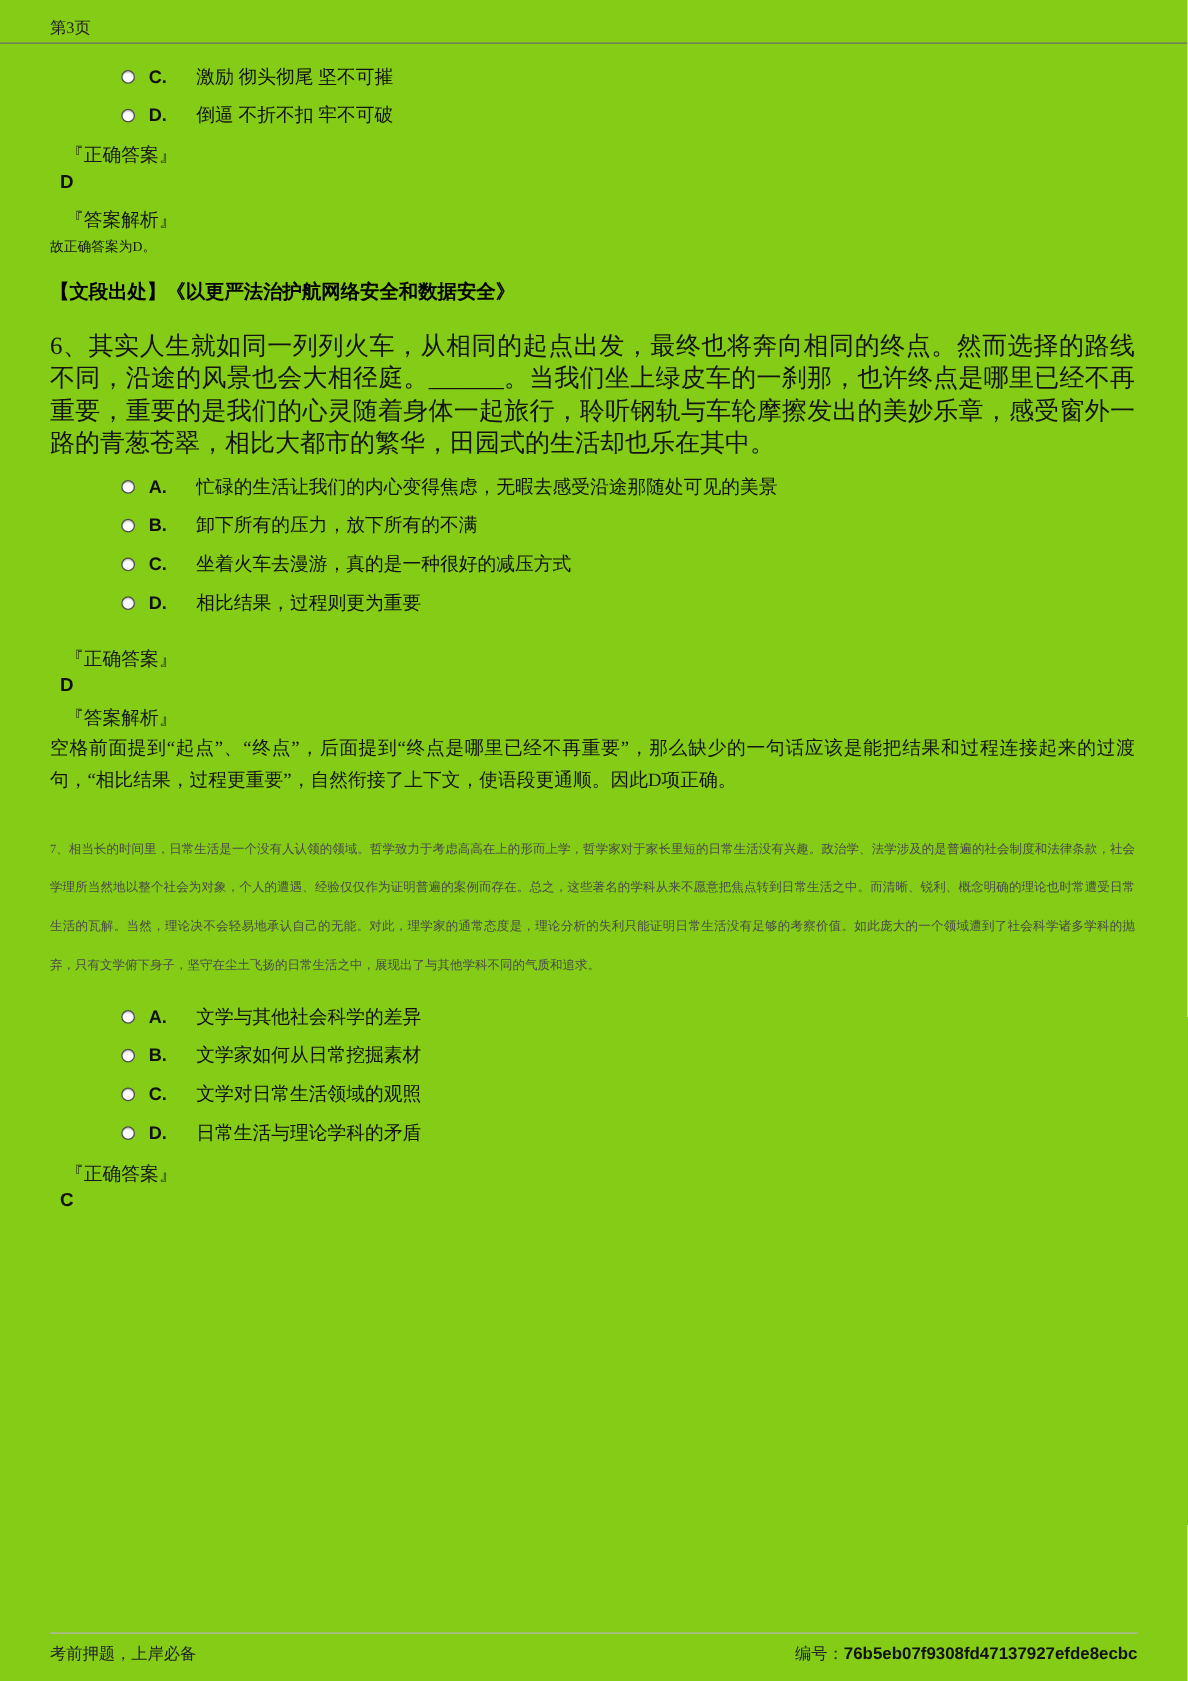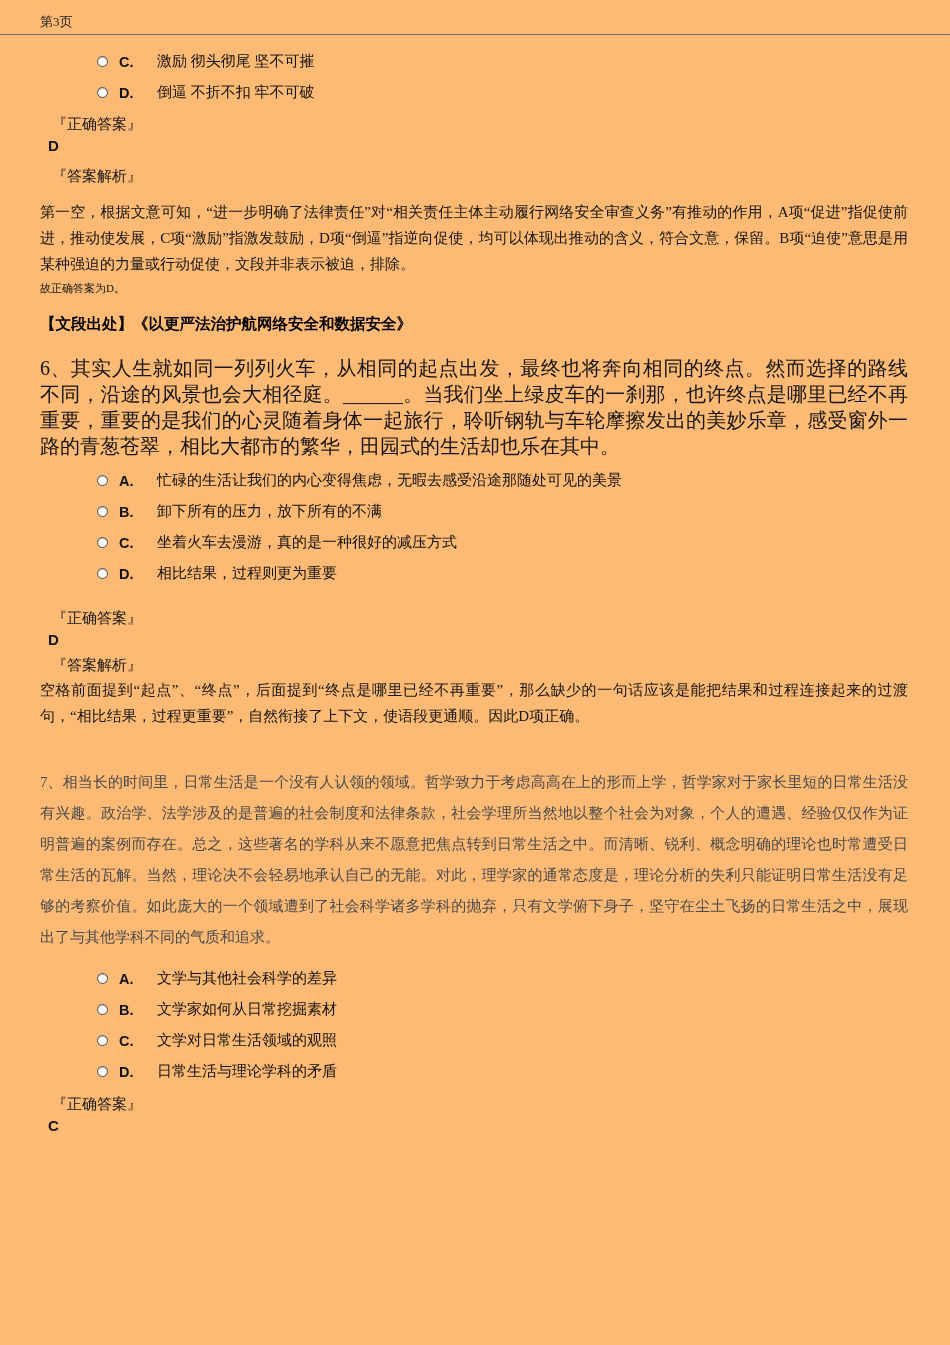--- a/index.html
+++ b/index.html
@@ -1,18 +1,18 @@
 <!DOCTYPE html>
 <html><head>
 <meta charset="utf-8">
 <style>
   * { margin:0; padding:0; box-sizing:border-box; }
   html,body { background:#f5f5f5; }
   .page {
-    width:950px; height:1345px; margin:0 auto; background:#fdba74;
+    width:950px; height:1345px; margin:0 auto; background:#84cc16;
     position:relative; overflow:hidden;
     font-family:"Liberation Serif","DejaVu Serif",serif; color:#141414;
   }
   .header {
     display:flex; justify-content:space-between; align-items:flex-end;
     padding:13px 40px 3px 40px; border-bottom:1px solid #6b6b6b;
     font-size:13px; color:#222;
   }
   .content { padding:0 42px 0 40px; }
   .opt {
@@ -35,21 +35,21 @@
   }
   .para {
     font-size:15px; line-height:26px; text-align:justify;
     margin-top:13px; color:#141414;
   }
   .conclusion { margin-top:4px; font-size:11px; }
   .source { margin-top:18px; font-size:15.5px; font-weight:bold; color:#000; }
   .stem { margin-top:20px; font-size:20px; line-height:26px; text-align:justify; }
   .stem-prompt { font-size:15px; line-height:25px; margin-top:1px; }
   .stem-gray {
-    margin-top:38px; font-size:15px; line-height:31px; text-align:justify;
+    margin-top:26px; font-size:10px; line-height:31px; text-align:justify;
     color:#4a4a4a;
   }
   .prompt-gray { margin-top:16px; font-size:14.5px; color:#4a4a4a; }
   .gap-lg { margin-top:26px; }
   .footer {
     position:absolute; left:40px; right:40px; bottom:13px;
     border-top:1px solid #b5b5b5; padding-top:7px;
     display:flex; justify-content:space-between; align-items:baseline;
     font-size:13px; color:#222;
   }
@@ -77,21 +77,20 @@
     <div class="opt">
       <span class="radio"></span>
       <span class="letter">D.</span>
       <span>倒逼 不折不扣 牢不可破</span>
     </div>
 
     <div class="ans-label">『正确答案』</div>
     <div class="ans-letter">D</div>
     <div class="ans-label">『答案解析』</div>
 
-    <p class="para">第一空，根据文意可知，“进一步明确了法律责任”对“相关责任主体主动履行网络安全审查义务”有推动的作用，A项“促进”指促使前进，推动使发展，C项“激励”指激发鼓励，D项“倒逼”指逆向促使，均可以体现出推动的含义，符合文意，保留。B项“迫使”意思是用某种强迫的力量或行动促使，文段并非表示被迫，排除。</p>
 
     <p class="conclusion">故正确答案为D。</p>
     <p class="source">【文段出处】《以更严法治护航网络安全和数据安全》</p>
 
     <p class="stem">6、其实人生就如同一列列火车，从相同的起点出发，最终也将奔向相同的终点。然而选择的路线不同，沿途的风景也会大相径庭。______。当我们坐上绿皮车的一刹那，也许终点是哪里已经不再重要，重要的是我们的心灵随着身体一起旅行，聆听钢轨与车轮摩擦发出的美妙乐章，感受窗外一路的青葱苍翠，相比大都市的繁华，田园式的生活却也乐在其中。</p>
 
     <div class="opt">
       <span class="radio"></span>
       <span class="letter">A.</span>
       <span>忙碌的生活让我们的内心变得焦虑，无暇去感受沿途那随处可见的美景</span>
@@ -138,14 +137,20 @@
       <span class="radio"></span>
       <span class="letter">D.</span>
       <span>日常生活与理论学科的矛盾</span>
     </div>
 
     <div class="ans-label" style="margin-top:14px;">『正确答案』</div>
     <div class="ans-letter">C</div>
 
   </div>
 
+  <div class="footer">
+    <span>考前押题，上岸必备</span>
+    <span>
+      <span>编号：</span><span class="code">76b5eb07f9308fd47137927efde8ecbc</span>
+    </span>
+  </div>
 
 </div>
 
 </body></html>

